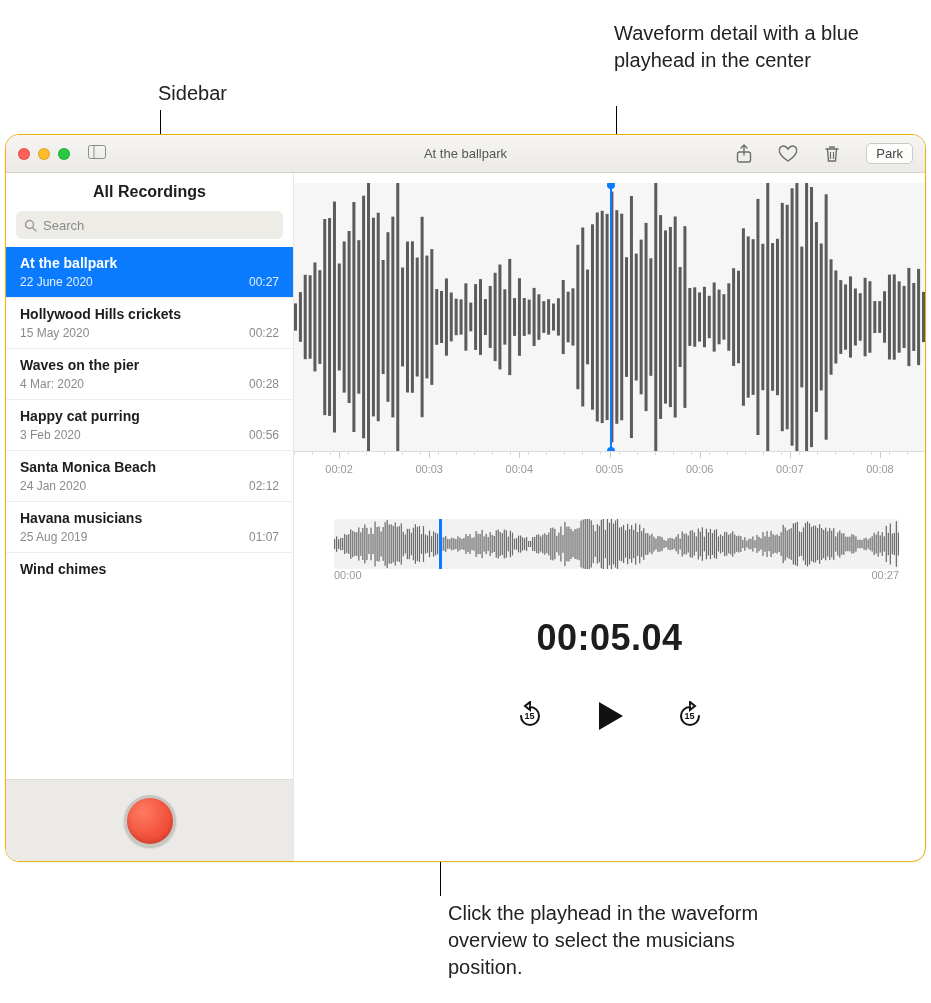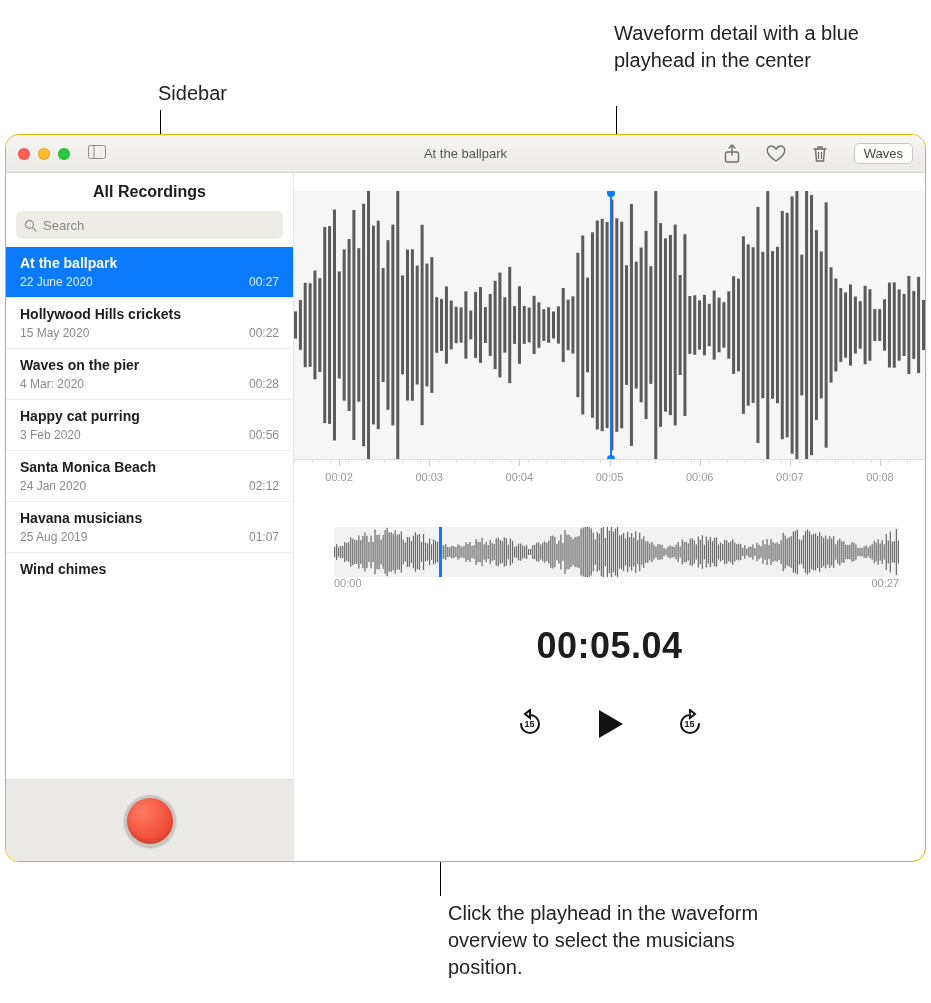--- a/index.html
+++ b/index.html
@@ -97,21 +97,21 @@
     display:flex; align-items:center; justify-content:center;
   }
   .record-btn {
     width:52px;height:52px;border-radius:50%;
     background:radial-gradient(circle at 35% 30%, #ff7b63, #f1503a 60%, #e6412d);
     border:3px solid #c8c6c1;
     box-shadow:0 1px 2px rgba(0,0,0,.25), inset 0 -2px 4px rgba(0,0,0,.15);
     cursor:pointer;
   }
   
-  .detail { flex:1; padding:8px 0 20px 0; position:relative; }
+  .detail { flex:1; padding:0 0 20px 0; position:relative; }
   .wave-detail {
     position:relative;
     height:300px;
     margin:10px 0 0 0;
     background:#f6f6f6;
     overflow:hidden;
   }
   .wave-detail svg { display:block; }
   .playhead {
     position:absolute; top:2px; bottom:32px; left:50%; width:2px; background:#0a7aff;
@@ -206,21 +206,21 @@
               <path d="M10 16s-7-4.5-8.5-9C.5 3 3 1 5.5 1 7.5 1 9 2.5 10 4c1-1.5 2.5-3 4.5-3C17 1 19.5 3 18.5 7 17 11.5 10 16 10 16z" fill="none" stroke="#6d6d6d" stroke-width="1.4"></path>
             </svg>
         </span>
         <span class="ico">
           <svg width="16" height="18" viewBox="0 0 16 18">
               <path d="M2 4h12M6 4V2h4v2M3.5 4l1 12h7l1-12" fill="none" stroke="#6d6d6d" stroke-width="1.4" stroke-linecap="round"></path>
               <line x1="6.5" y1="7" x2="6.5" y2="14" stroke="#6d6d6d" stroke-width="1.2"></line>
               <line x1="9.5" y1="7" x2="9.5" y2="14" stroke="#6d6d6d" stroke-width="1.2"></line>
             </svg>
         </span>
-        <span class="edit-btn">Waves</span>
+        <span class="edit-btn">Park</span>
       </div>
     </div>
 
     <div class="body">
 
       <div class="sidebar">
         <div class="sidebar-header">All Recordings</div>
         <div class="search">
           <svg width="13" height="13" viewBox="0 0 13 13">
               <circle cx="5.5" cy="5.5" r="4" fill="none" stroke="#9a9a9a" stroke-width="1.4"></circle>

